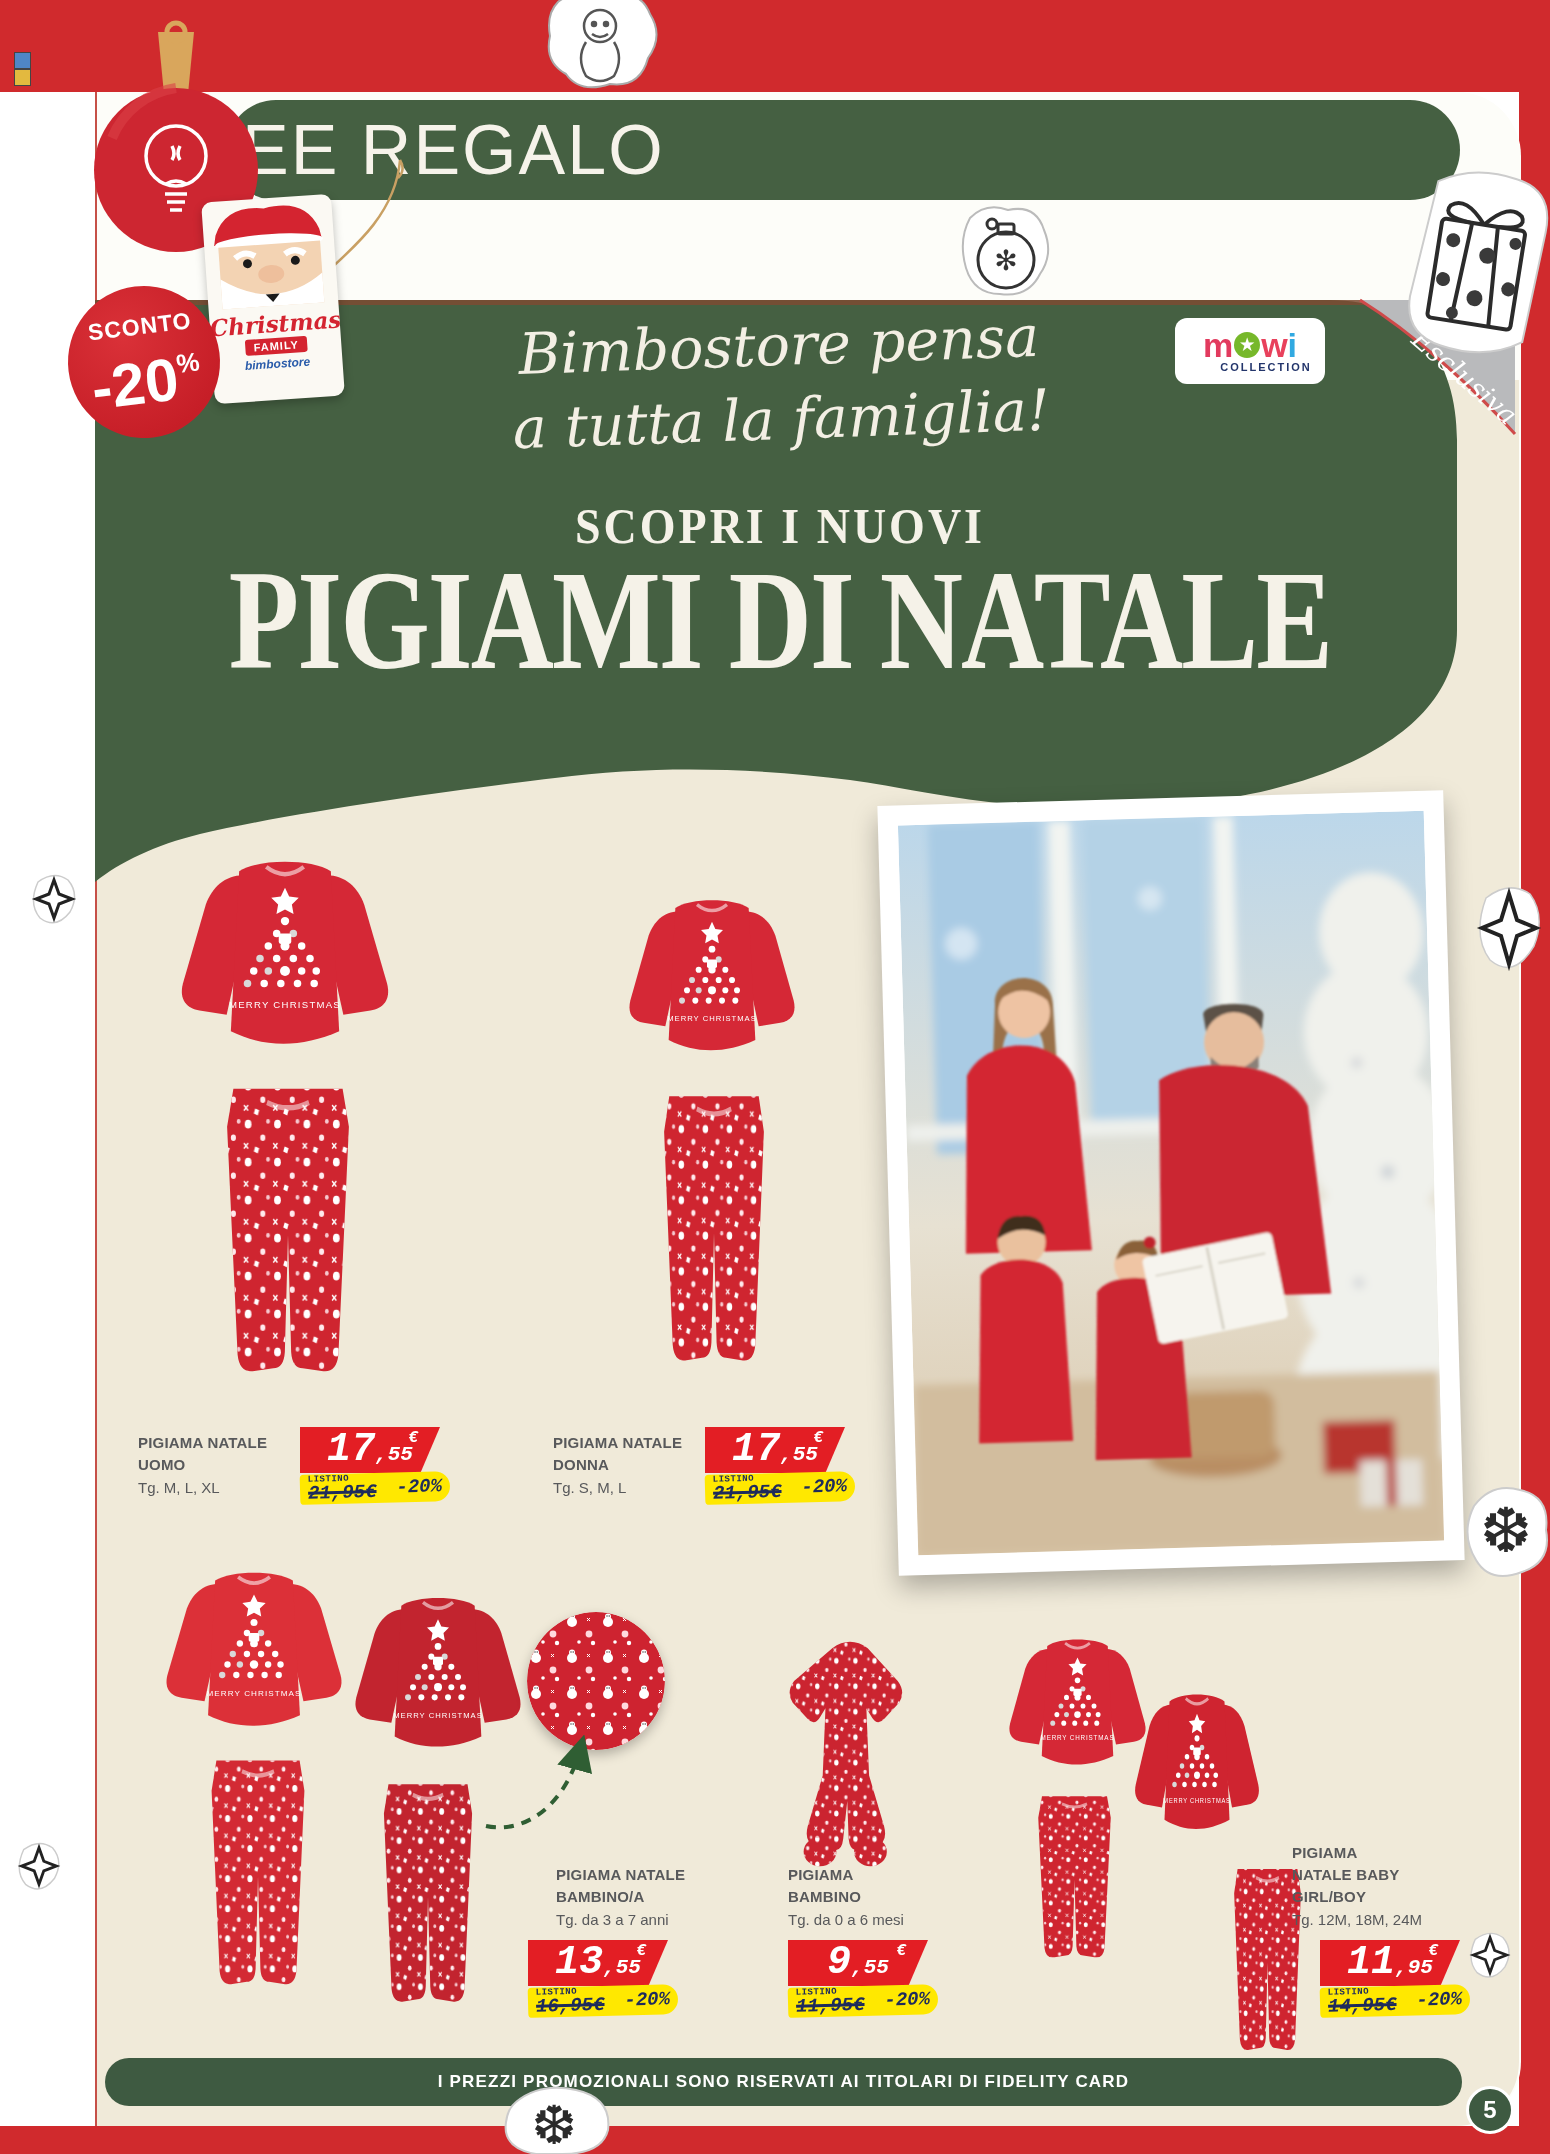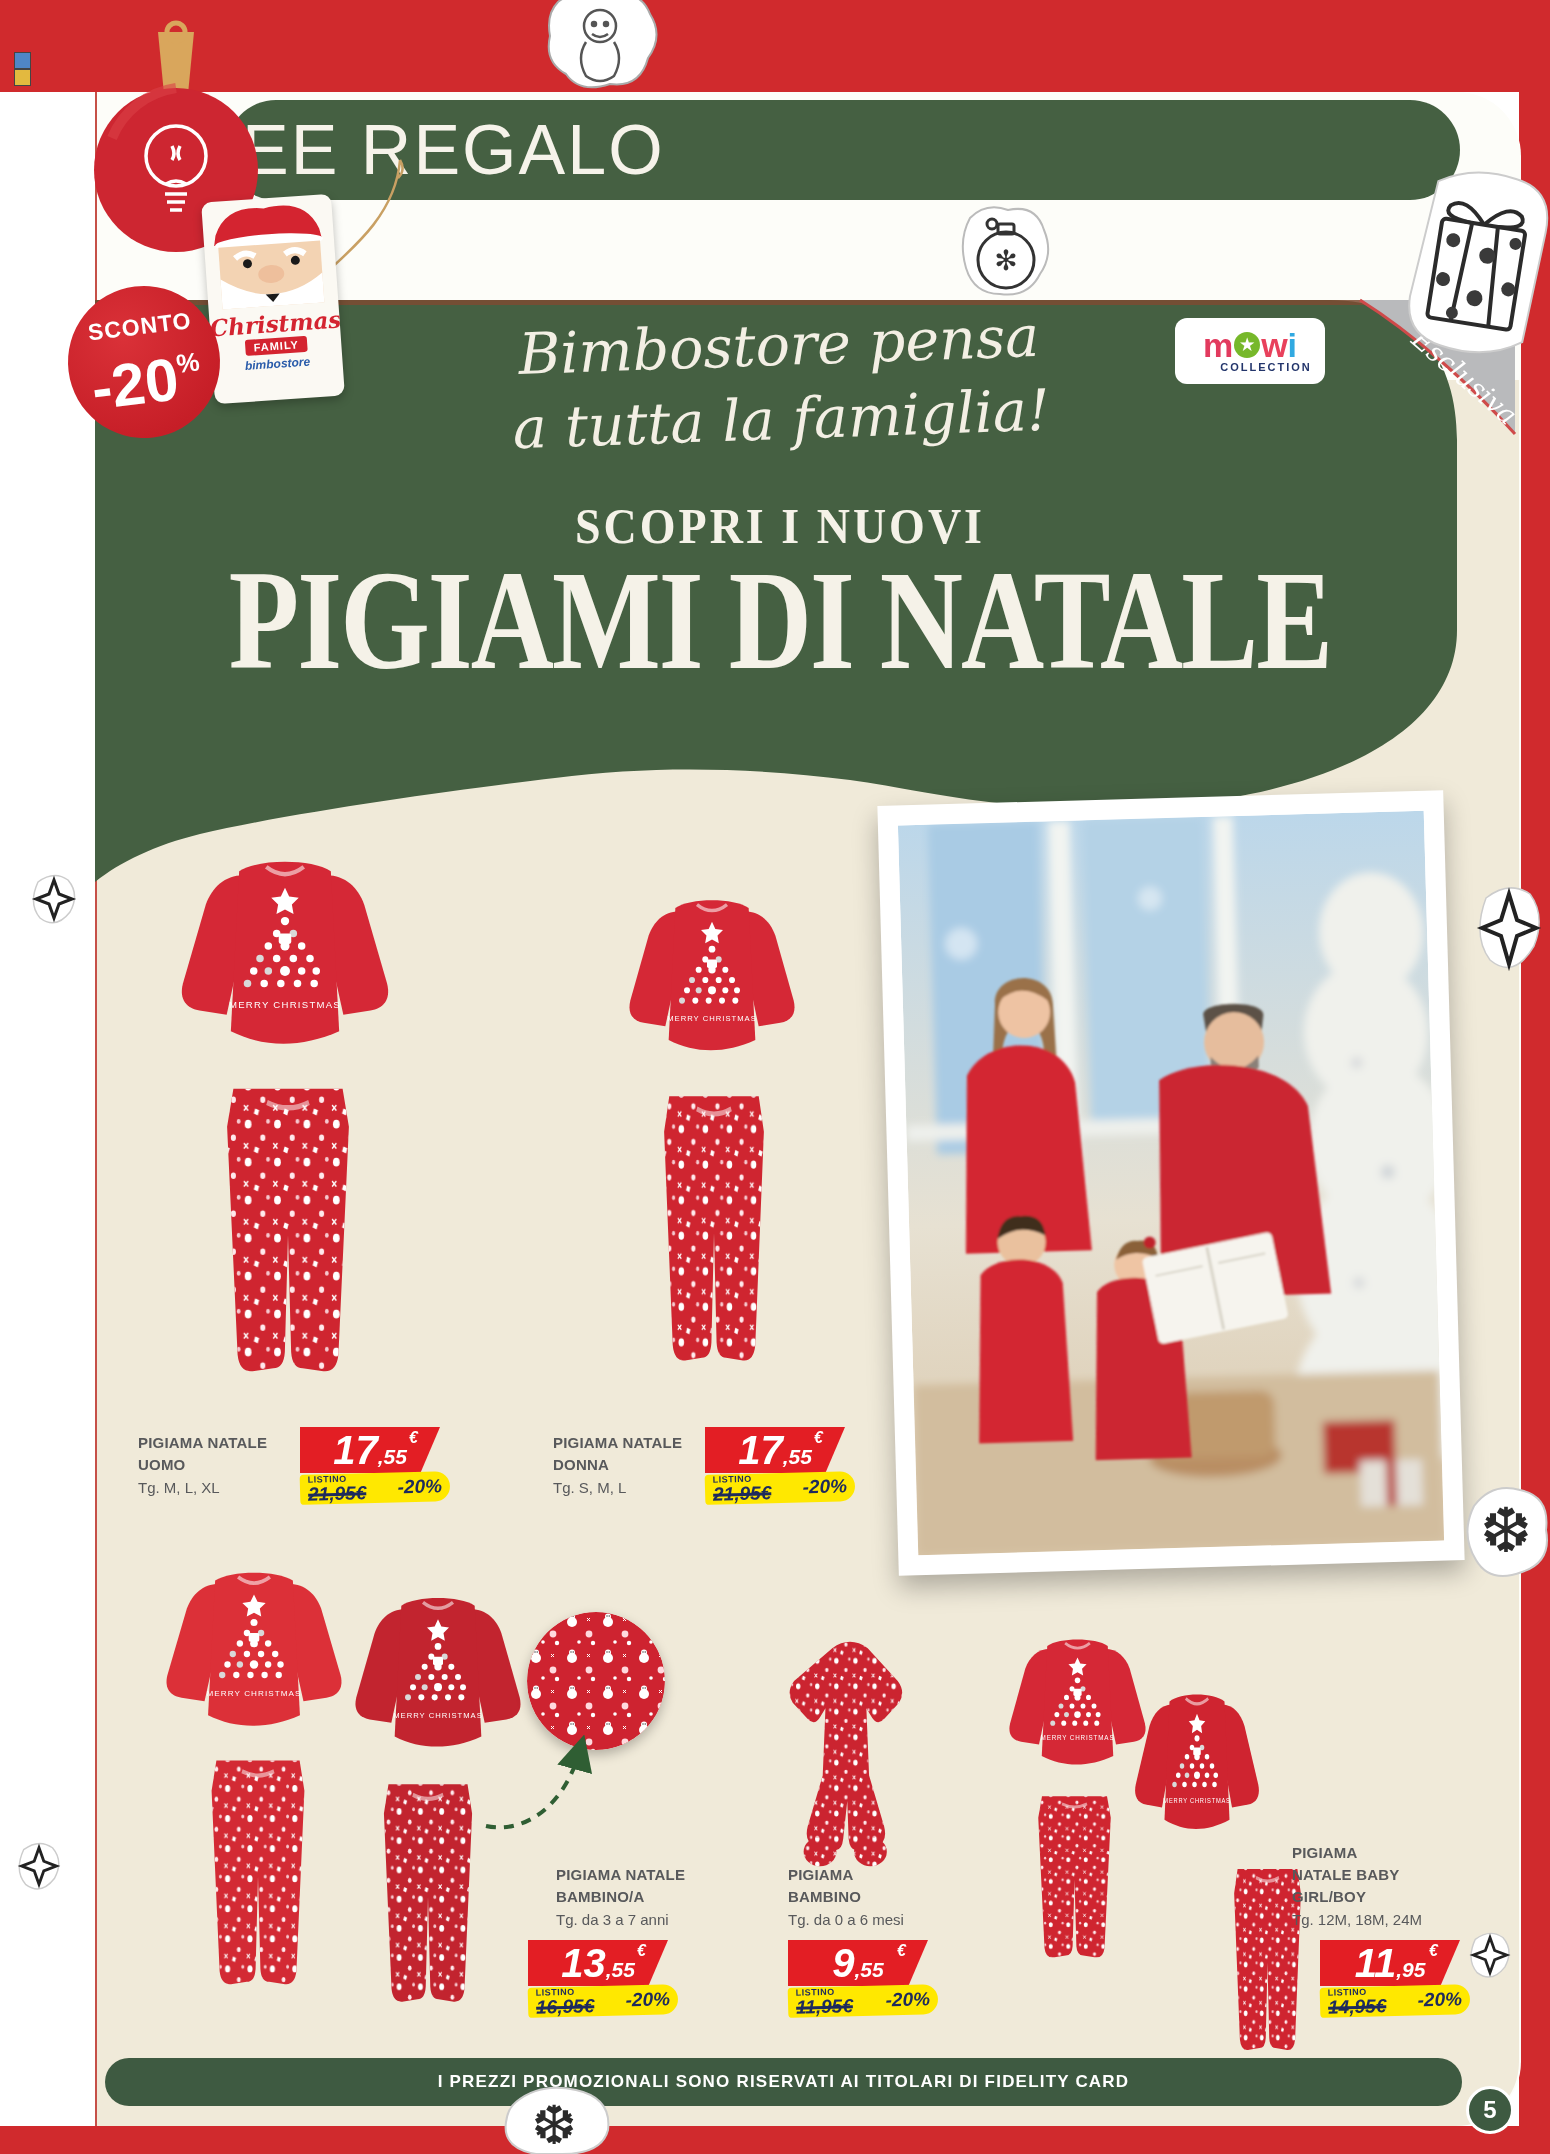--- a/index.html
+++ b/index.html
@@ -61,21 +61,21 @@
   
   .wedge{left:1352px;top:296px;width:167px;height:142px;z-index:4;}
   
   .photo{left:888px;top:798px;width:566px;height:770px;background:#fff;z-index:6;
     transform:rotate(-1.6deg);box-shadow:0 12px 26px rgba(0,0,0,.28);padding:0;}
   .photo svg{margin:20px;}
   
   .plabel{z-index:7;color:#58595b;font-size:15px;line-height:22px;}
   .plabel .pname{font-weight:bold;letter-spacing:.2px;}
   .plabel .psize{font-weight:normal;margin-top:1px;}
-  .ptag{z-index:7;width:150px;}
+  .ptag{z-index:7;width:150px;font-family:Liberation Mono, monospace;}
   .tag-red{position:relative;width:140px;height:46px;background:#e31e24;
     clip-path:polygon(0 0,100% 0,86% 100%,0 100%);color:#fff;text-align:center;
     font-style:italic;font-weight:bold;}
   .tag-red .pint{font-size:40px;line-height:46px;}
   .tag-red .pdec{font-size:21px;}
   .tag-red .cur{position:absolute;right:22px;top:2px;font-size:16px;}
   .tag-yellow{margin-top:0;width:150px;height:30px;background:#ffe800;border-radius:4px 15px 15px 4px;
     display:flex;align-items:center;gap:8px;padding:0 8px;box-sizing:border-box;transform:rotate(-1.5deg);}
   .tag-yellow .lst{display:flex;flex-direction:column;line-height:1;}
   .tag-yellow .lbl{font-style:normal;font-size:9px;font-weight:bold;color:#1e2b5c;letter-spacing:.5px;}

